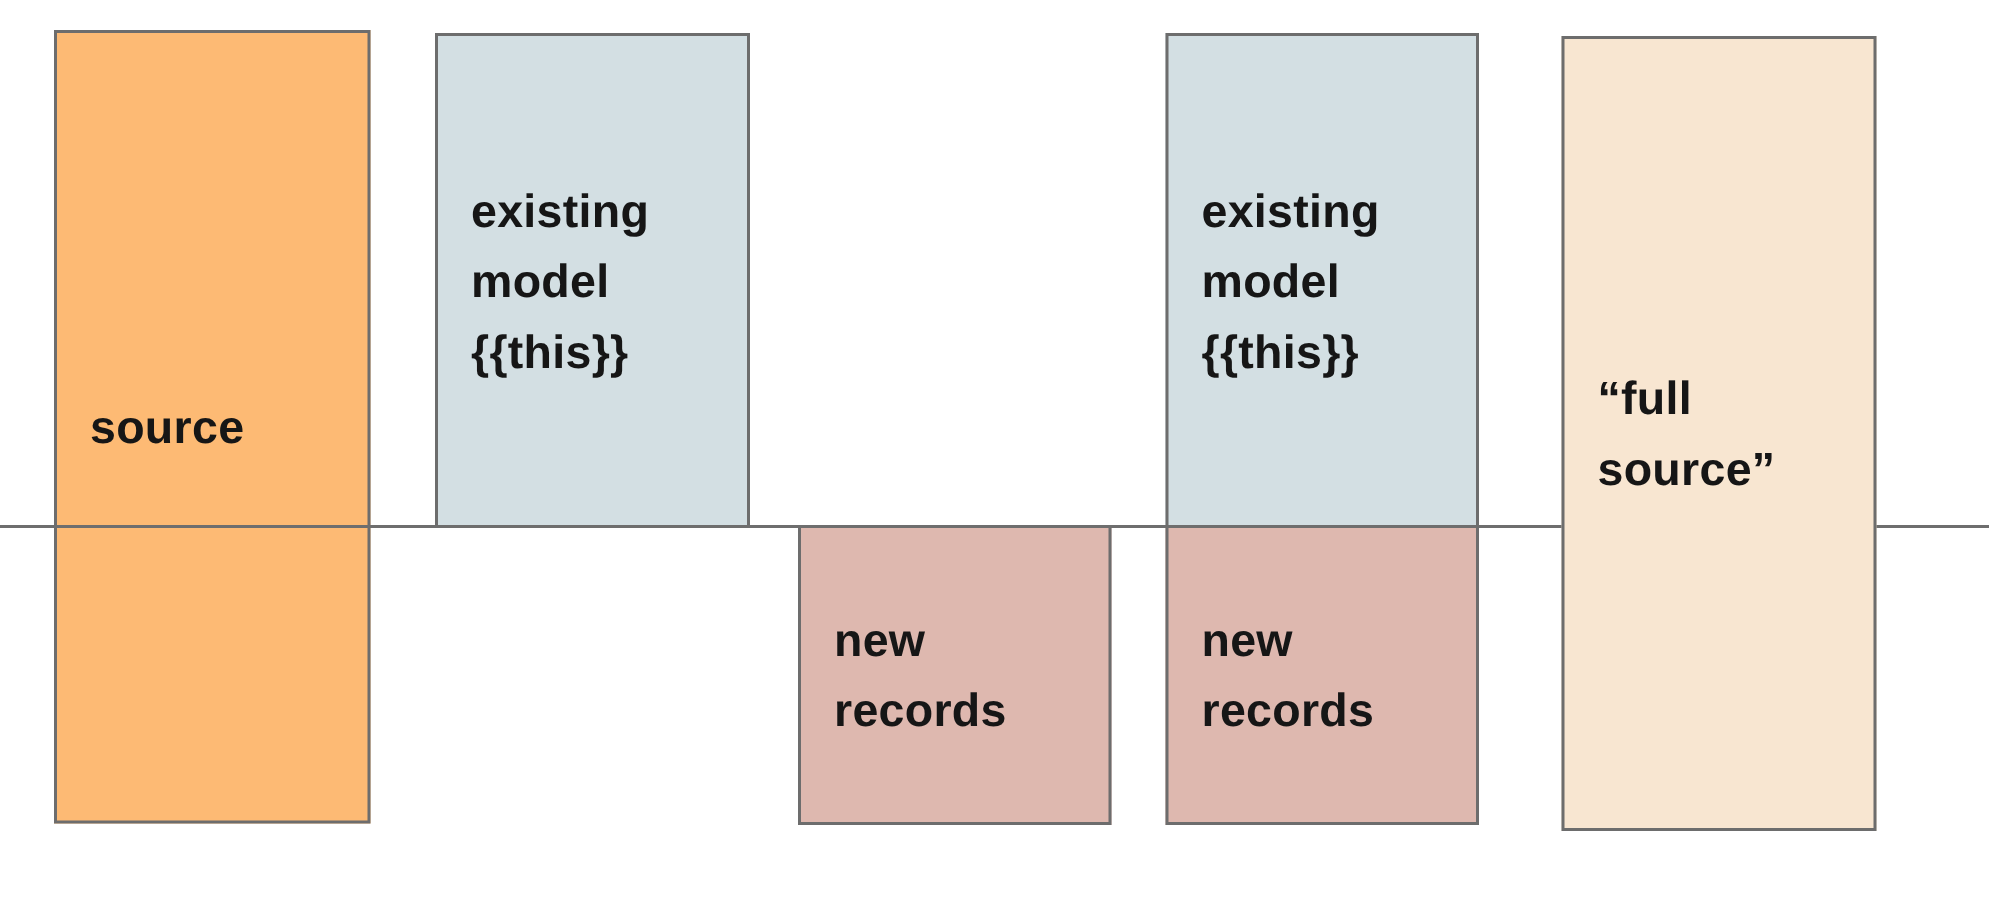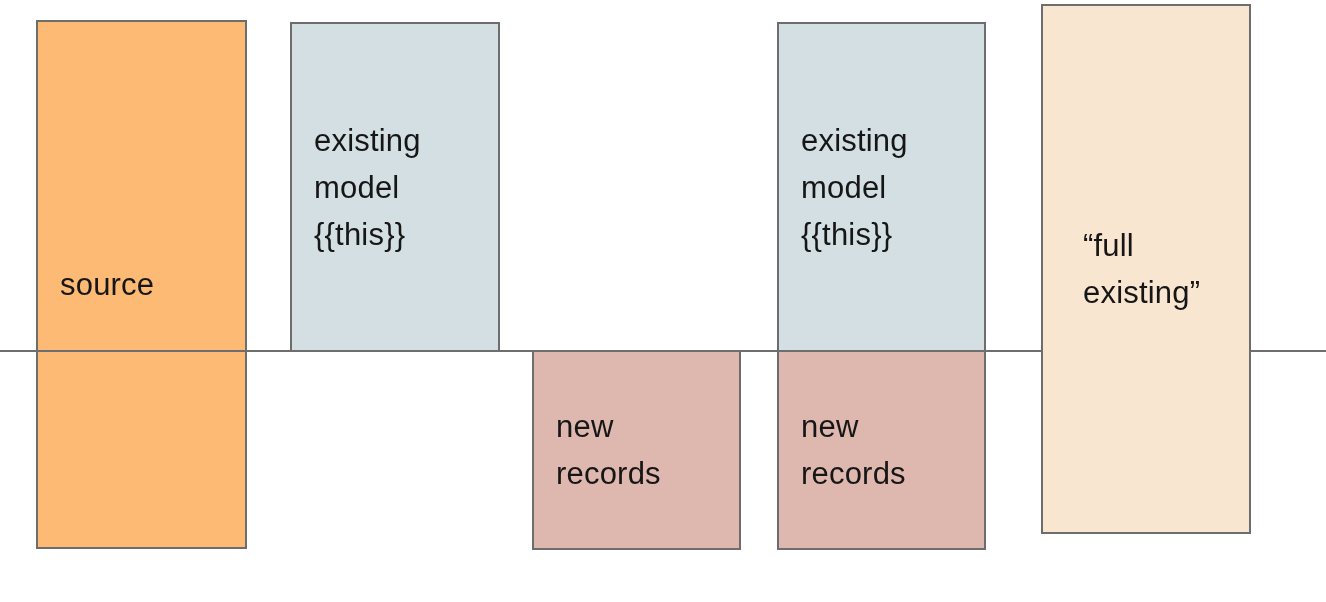--- a/index.html
+++ b/index.html
@@ -23,36 +23,37 @@
     height: 2px;
     z-index: 2;
   }
   .box {
     position: absolute;
     box-sizing: border-box;
     border: 2px solid #6d6d6d;
     display: flex;
     align-items: center;
     z-index: 1;
+    font-weight: bold;
   }
   .box .label {
     padding-left: 22px;
     padding-right: 6px;
     font-size: 31px;
     line-height: 47px;
     color: #161616;
     letter-spacing: 0.2px;
   }
   
   #box-source        { left: 36px;   top: 20px;  width: 211px; height: 529px; }
   #box-existing-a    { left: 290px;  top: 22px;  width: 210px; height: 330px; }
   #box-new-a         { left: 532px;  top: 350px; width: 209px; height: 200px; }
   #box-existing-b    { left: 777px;  top: 22px;  width: 209px; height: 330px; }
   #box-new-b         { left: 777px;  top: 350px; width: 209px; height: 200px; }
-  #box-full-refresh  { left: 1041px; top: 4px;  width: 210px; height: 530px; z-index: 3; padding-left: 18px; }
+  #box-full-refresh  { left: 1041px; top: 24px;  width: 210px; height: 530px; z-index: 3; }
 </style>
 </head>
 <body>
 
 <div id="canvas">
 
   <div class="baseline" style="background-color: rgb(110, 110, 110);"></div>
 
   <div class="box" id="box-source" style="background-color: #fdba74;">
     <div class="label">
@@ -86,17 +87,17 @@
   <div class="box" id="box-new-b" style="background-color: rgb(222, 184, 175);">
     <div class="label">
       <div>new</div>
       <div>records</div>
     </div>
   </div>
 
   <div class="box" id="box-full-refresh" style="background-color: rgb(248, 230, 209);">
     <div class="label">
       <div>“full</div>
-      <div>existing”</div>
+      <div>source”</div>
     </div>
   </div>
 
 </div>
 
 </body></html>

